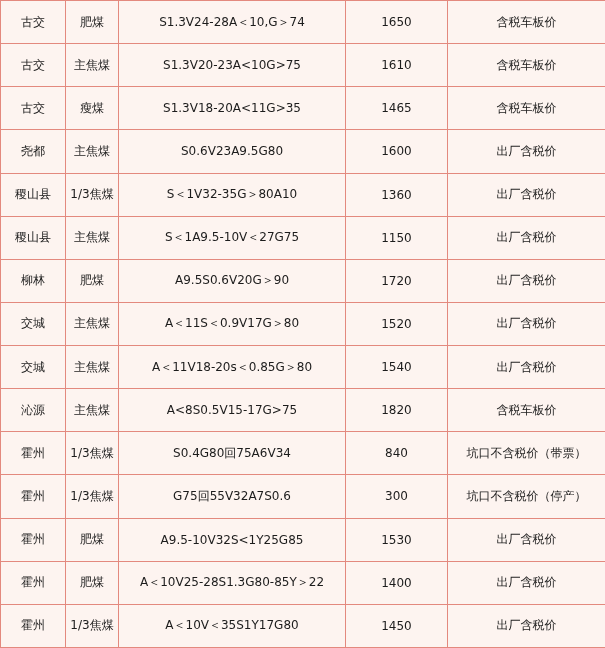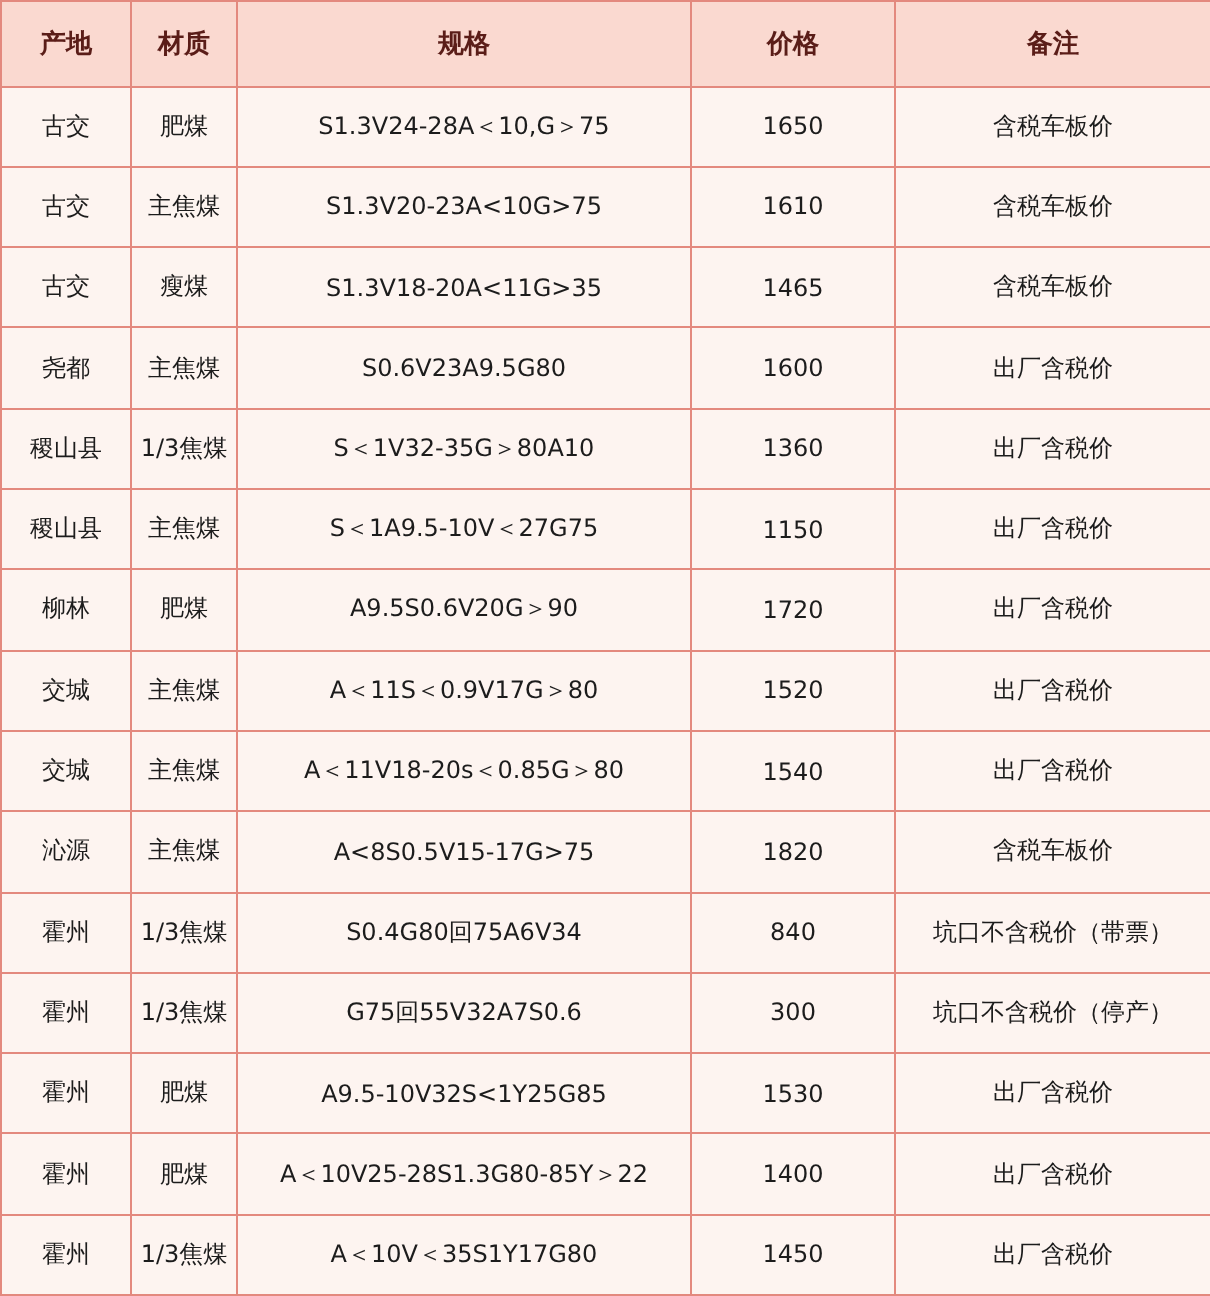--- a/index.html
+++ b/index.html
@@ -49,31 +49,24 @@
 
 <table>
   <colgroup>
       <col style="width: 65px;">
       <col style="width: 53px;">
       <col style="width: 227px;">
       <col style="width: 102px;">
       <col style="width: 158px;">
     </colgroup>
   <tbody>
-      <tr class="header">
-        <td>产地</td>
-        <td>材质</td>
-        <td>规格</td>
-        <td>价格</td>
-        <td>备注</td>
-      </tr>
       <tr class="data">
         <td>古交</td>
         <td>肥煤</td>
-        <td>S1.3V24-28A＜10,G＞75</td>
+        <td>S1.3V24-28A＜10,G＞74</td>
         <td>1650</td>
         <td>含税车板价</td>
       </tr>
       <tr class="data">
         <td>古交</td>
         <td>主焦煤</td>
         <td>S1.3V20-23A&lt;10G&gt;75</td>
         <td>1610</td>
         <td>含税车板价</td>
       </tr>

